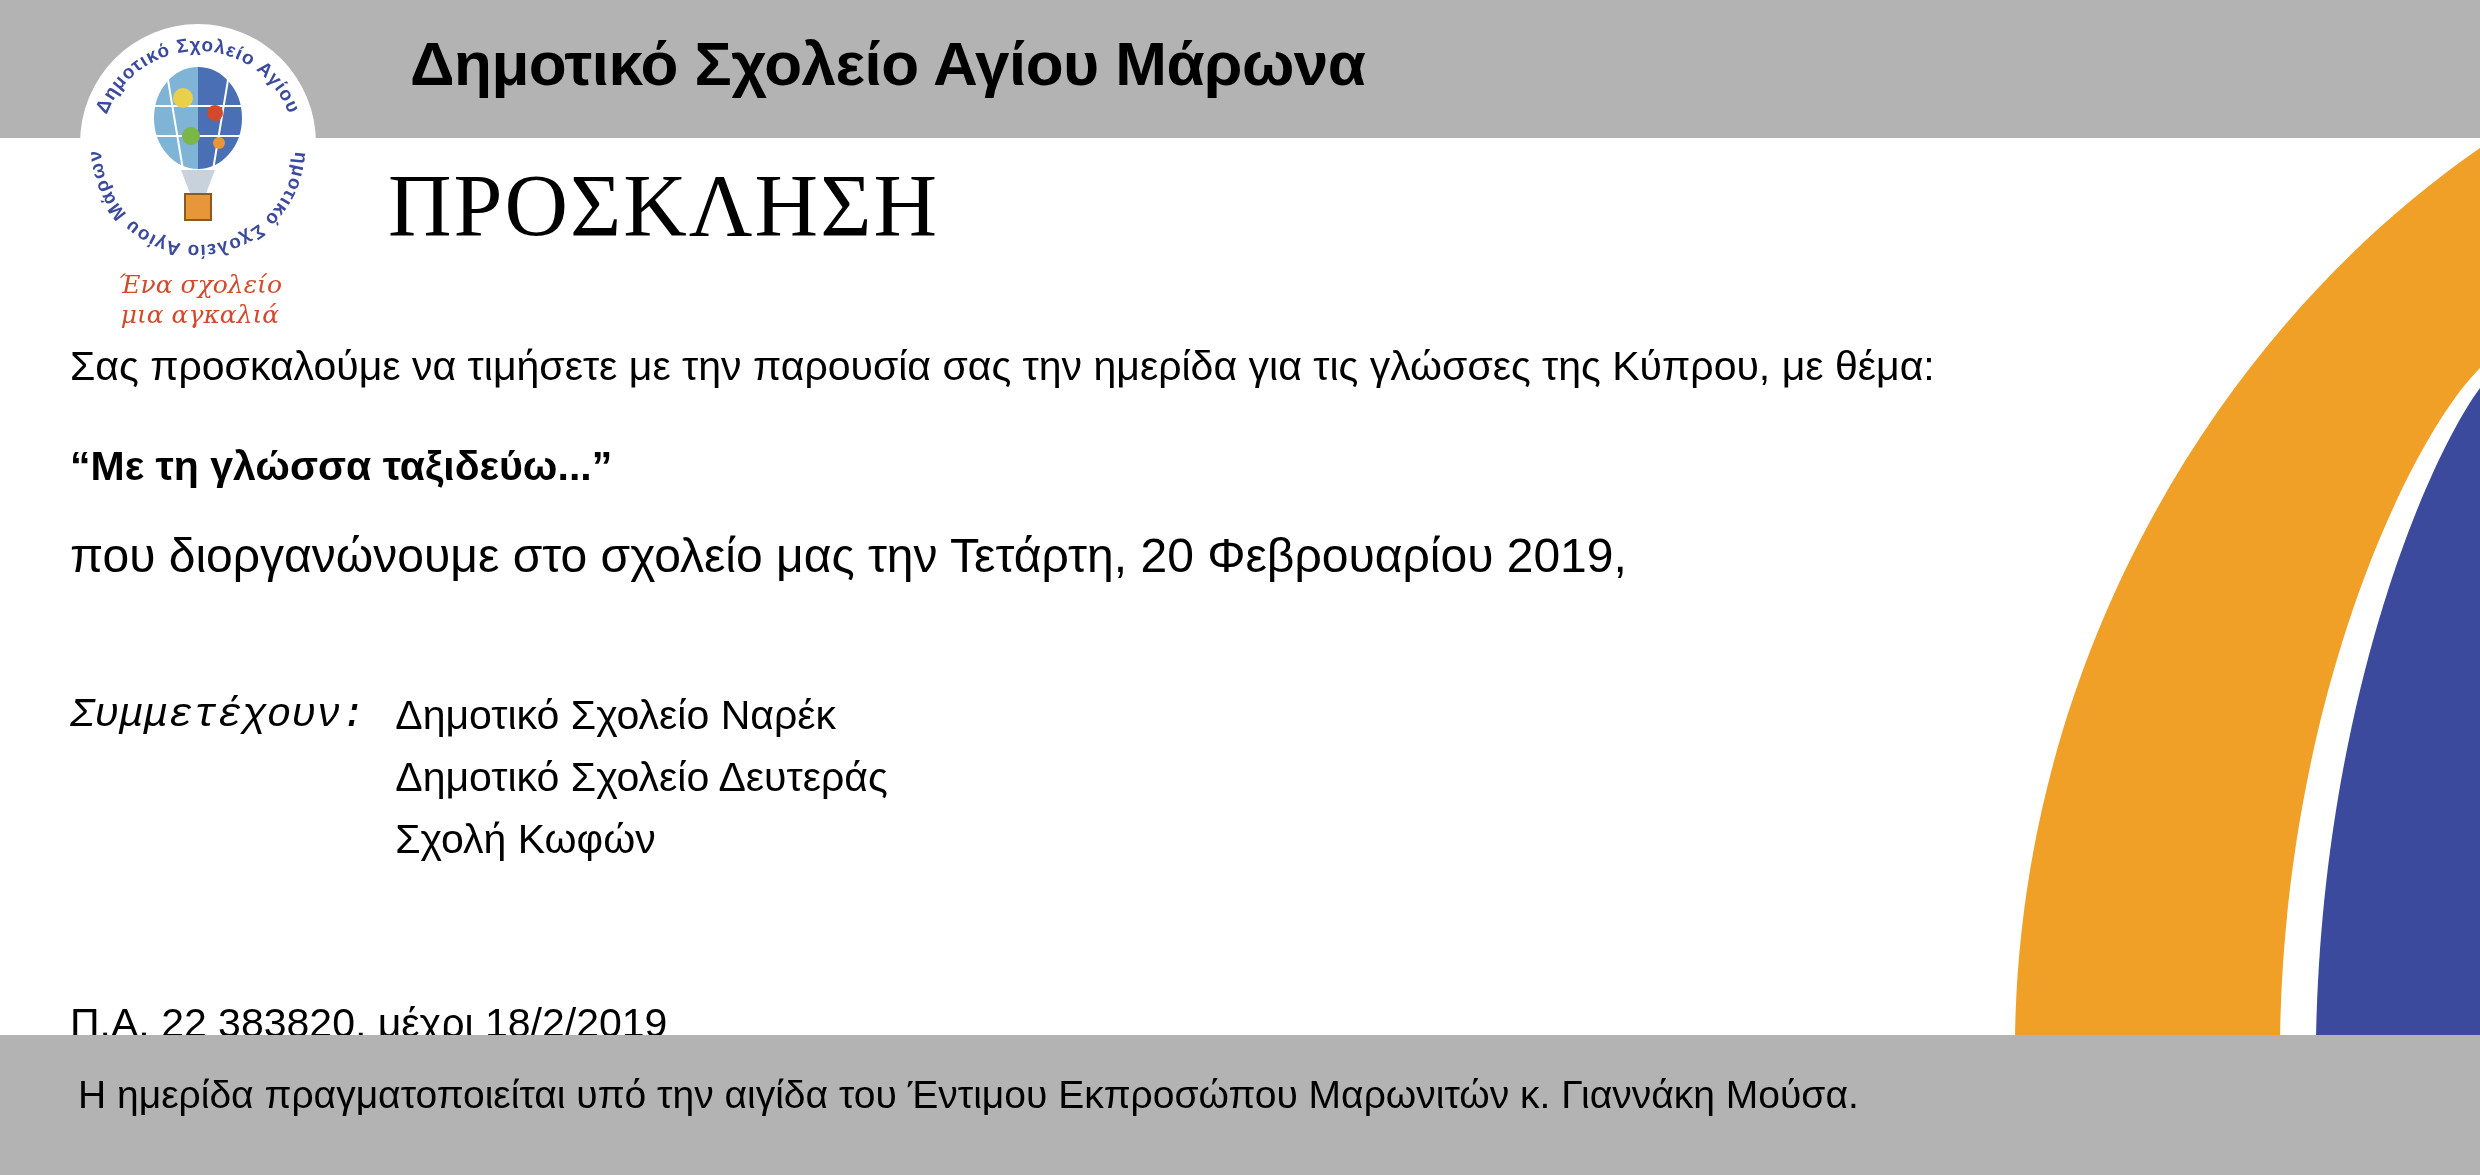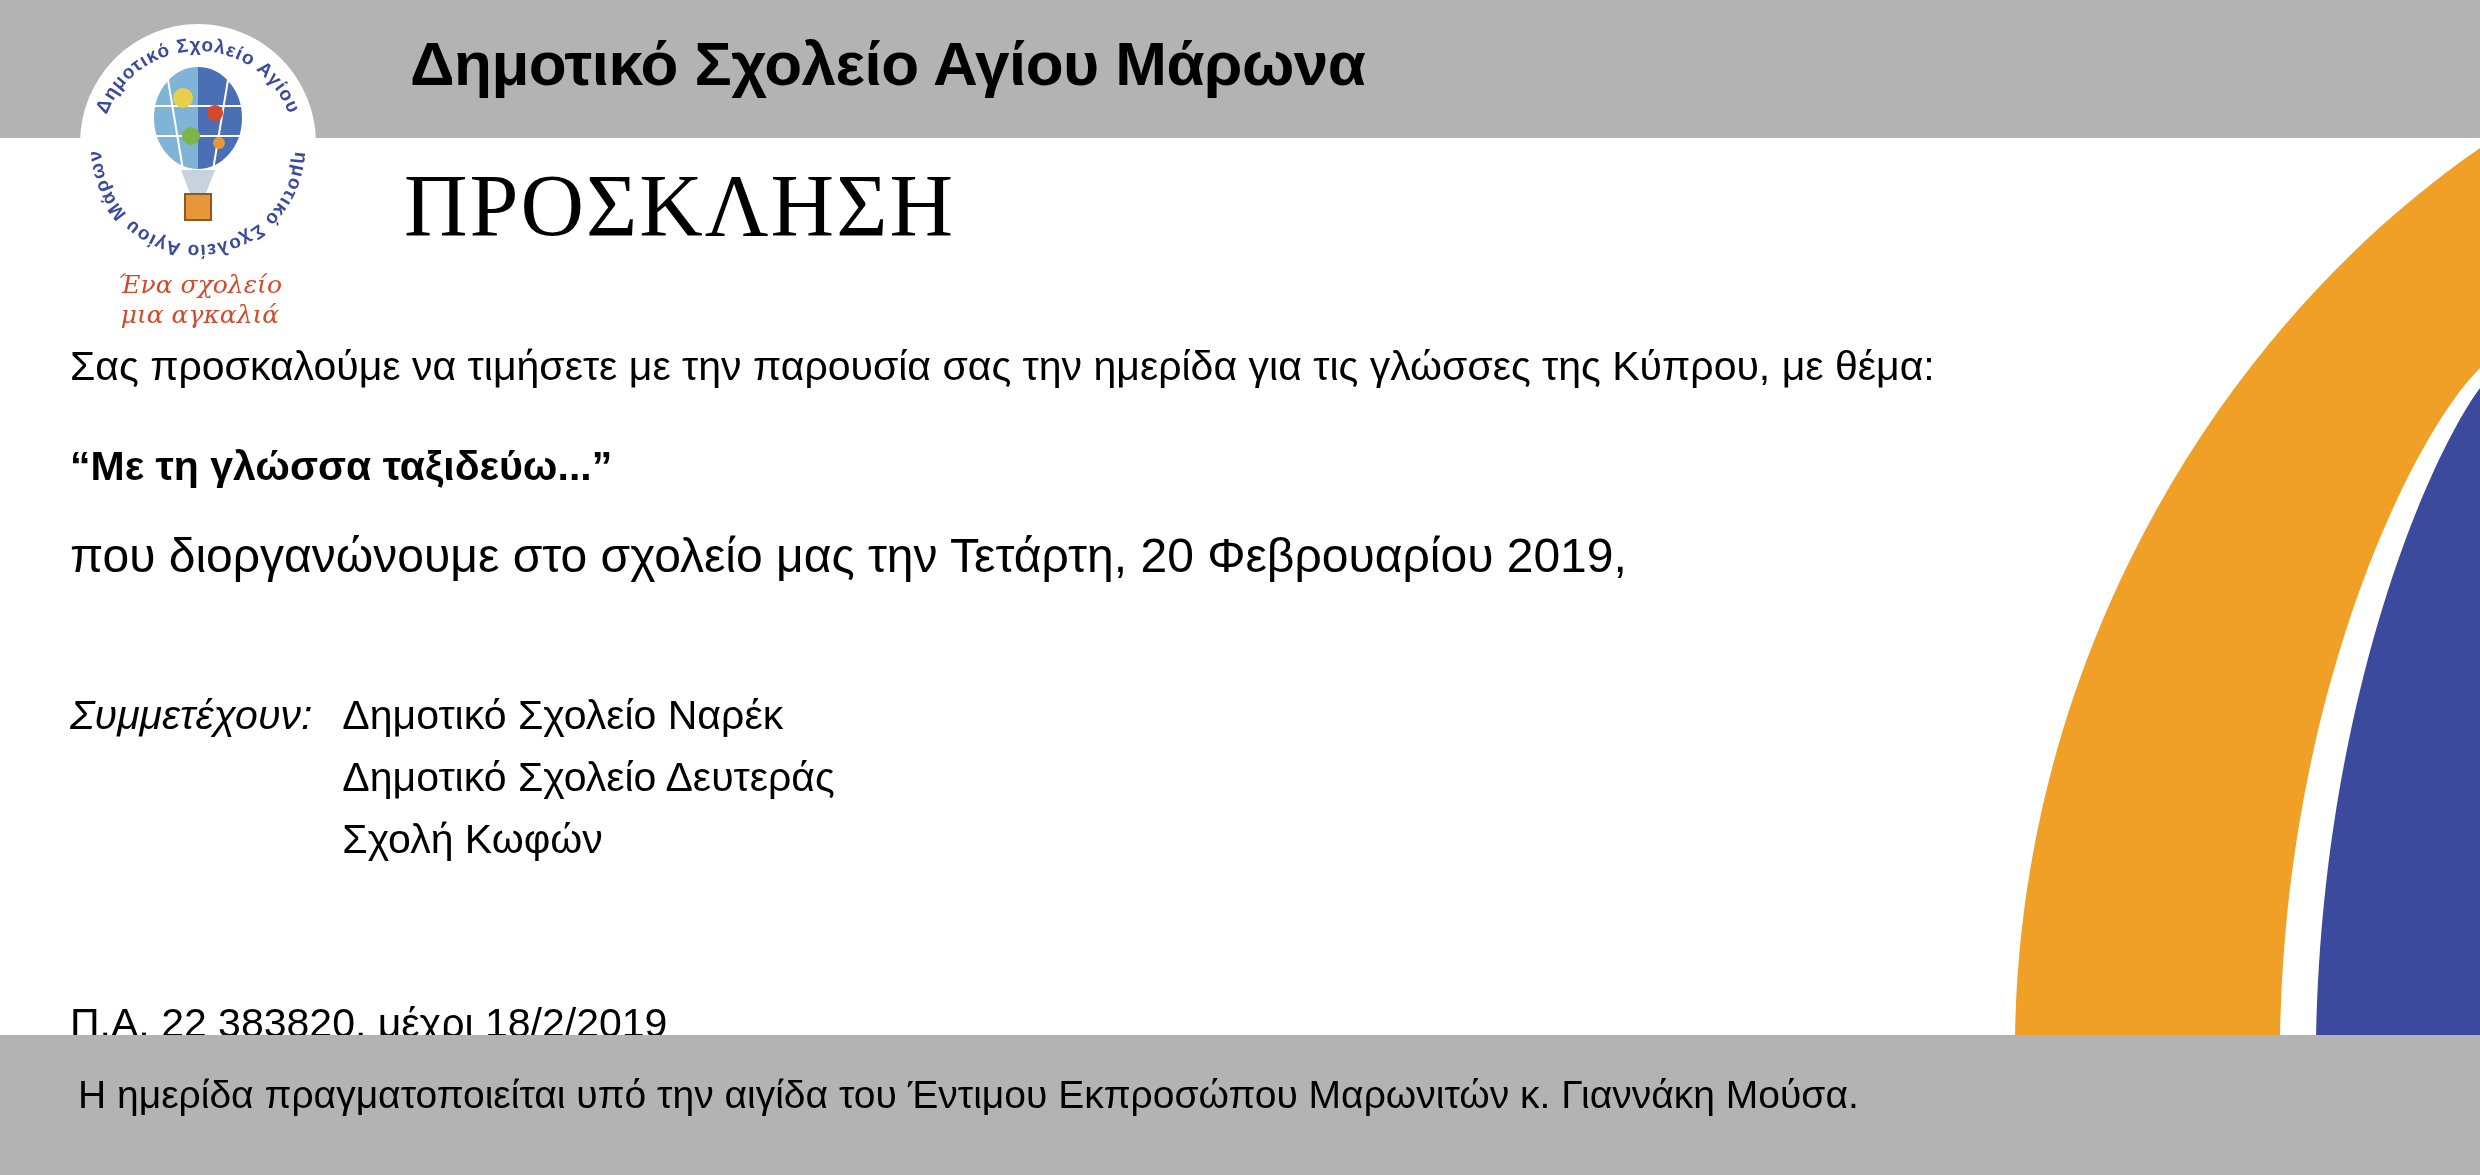--- a/index.html
+++ b/index.html
@@ -112,21 +112,21 @@
     font-size: 62px;
     font-weight: bold;
     letter-spacing: -0.5px;
     color: #000000;
     white-space: nowrap;
   }
 
   
   .doc-heading {
     position: absolute;
-    left: 404px;
+    left: 388px;
     top: 155px;
     font-family: "Liberation Serif", "DejaVu Serif", serif;
     font-size: 88px;
     letter-spacing: 2px;
     color: #000000;
     white-space: nowrap;
   }
 
   
   .body-area {
@@ -159,20 +159,21 @@
     margin-top: 100px;
     display: flex;
     align-items: flex-start;
   }
   .participants-label {
     font-size: 41px;
     font-style: italic;
     line-height: 62px;
     white-space: nowrap;
     padding-right: 20px;
+    font-family: Liberation Mono, monospace;
   }
   .participants-list {
     font-size: 41px;
     line-height: 62px;
     padding-left: 10px;
   }
   .participants-list div {
     white-space: nowrap;
   }
 

